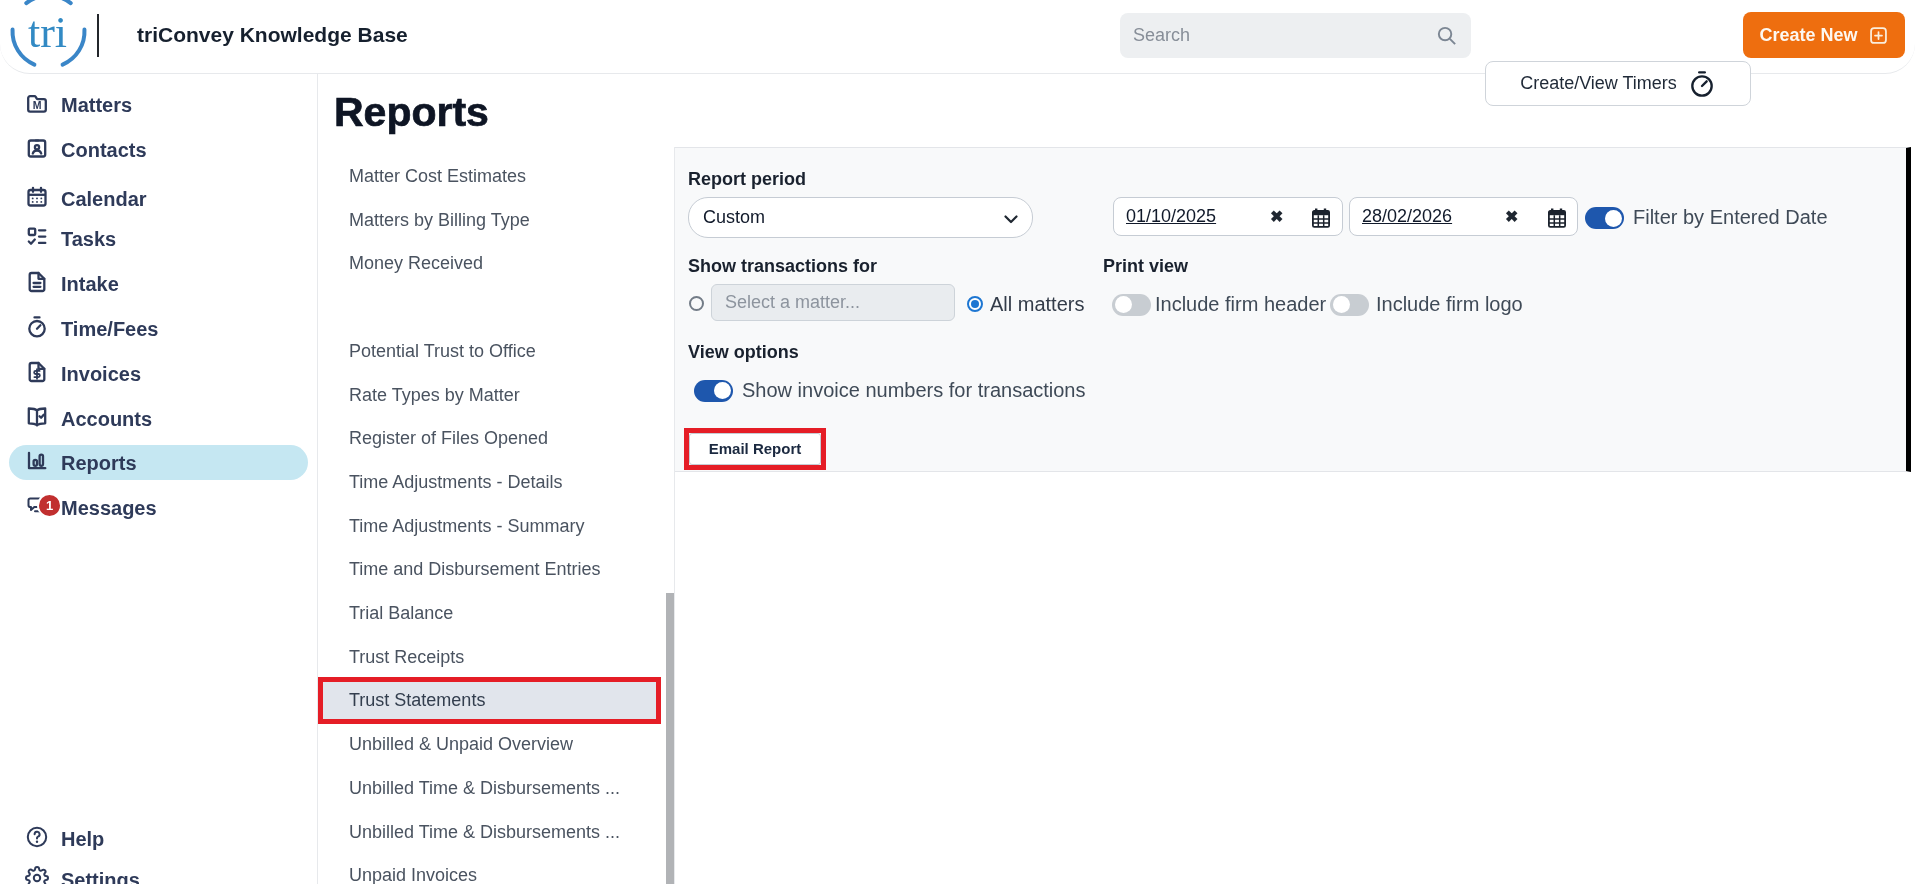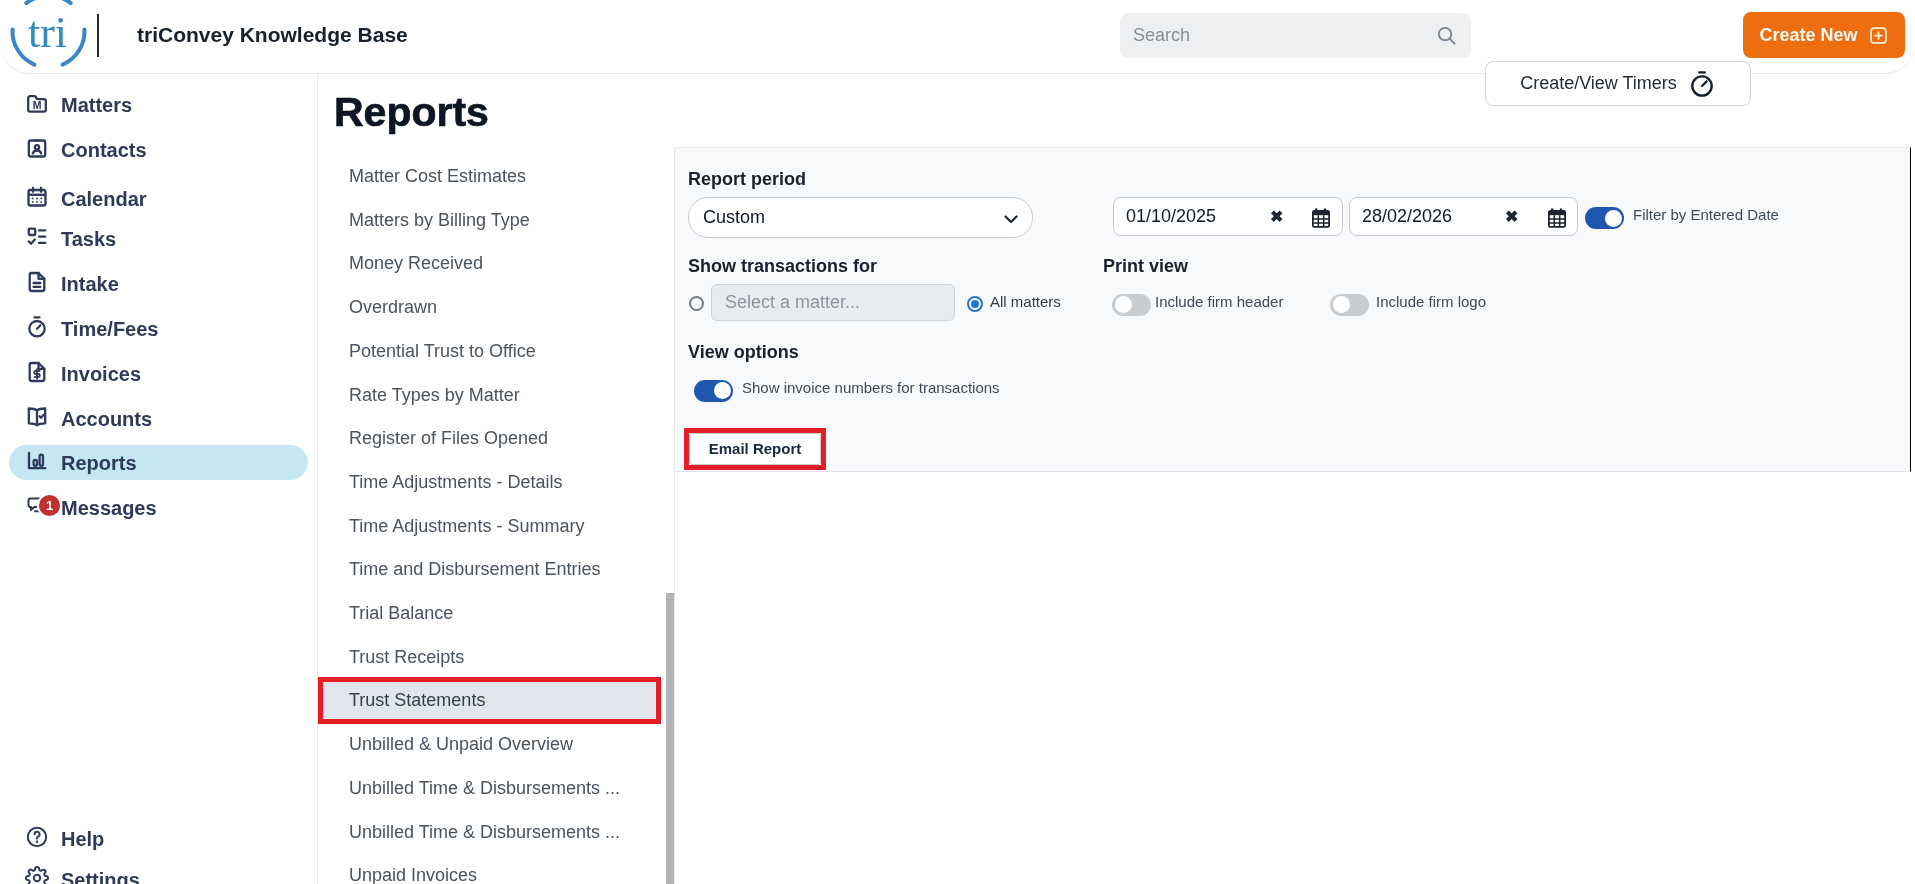--- a/index.html
+++ b/index.html
@@ -50,30 +50,30 @@
     font-size:18px; color:#4a5360; white-space:nowrap; }
   #sel-box { position:absolute; left:0px; top:530px; width:343px; height:47px;
     border:5px solid #e51d26; background:#e1e5ec; }
   #sel-box span { position:absolute; left:26px; top:0; height:36px; line-height:36px;
     font-size:18px; color:#333e4e; }
   #thumb { position:absolute; left:348px; top:446px; width:8px; height:291px; background:#b1b3b6; z-index:4; }
 
   
   #panel { position:absolute; left:675px; top:147px; width:1236px; height:325px;
     background:#f8f9fa; border-top:1px solid #e3e5e9; border-bottom:1px solid #e3e5e9;
-    border-right:1px solid #000000; }
+    border-right:5px solid #000000; }
   .blabel { position:absolute; font-size:18px; font-weight:bold; color:#19212e; }
-  .glabel { position:absolute; font-size:15px; color:#3f4a57; white-space:nowrap; }
+  .glabel { position:absolute; font-size:20px; color:#3f4a57; white-space:nowrap; }
   #sel-custom { position:absolute; left:13px; top:49px; width:345px; height:41px; background:#fff;
     border:1px solid #c6ccd4; border-radius:20px; }
   #sel-custom span { position:absolute; left:14px; top:0; line-height:39px; font-size:18px; color:#10192a; }
   #sel-custom svg { position:absolute; right:13px; top:13px; }
   .dateinp { position:absolute; top:49px; height:39px; background:#fff;
     border:1px solid #c6ccd4; border-radius:8px; }
-  .dateinp .dtx { position:absolute; left:12px; top:0; line-height:37px; font-size:18px; color:#10192a; }
+  .dateinp .dtx { position:absolute; left:12px; top:0; line-height:37px; font-size:18px; color:#10192a;text-decoration:underline; }
   .dateinp .x { position:absolute; top:0; line-height:37px; font-size:16px; font-weight:bold; color:#1f2731; }
   .dateinp svg { position:absolute; top:8px; }
   .tog { position:absolute; width:39px; height:22px; border-radius:11px; }
   .tog .knob { position:absolute; top:2.5px; width:17px; height:17px; border-radius:50%; background:#fff; }
   .tog.on { background:#1e57ad; } .tog.on .knob { right:2.5px; }
   .tog.off { background:#c8cdd2; } .tog.off .knob { left:2.5px; }
   #radio1 { position:absolute; left:14px; top:148px; width:15px; height:15px; border-radius:50%;
     border:2px solid #737c87; background:#f8f9fa; }
   #matter-inp { position:absolute; left:36px; top:136px; width:244px; height:37px;
     background:#e9ecef; border:1px solid #cdd3d9; border-radius:6px; }
@@ -229,21 +229,20 @@
     </div>
   </div>
 
   <div id="main-title">Reports</div>
 
   <div class="abs" style="left:318px; top:147px; width:357px; height:1px; background:#e3e5e9;"></div>
   <div id="listcol">
     <div class="li" style="top:17px">Matter Cost Estimates</div>
     <div class="li" style="top:60.7px">Matters by Billing Type</div>
     <div class="li" style="top:104.4px">Money Received</div>
-    <div class="li" style="top:148.1px">Overdrawn</div>
     <div class="li" style="top:191.8px">Potential Trust to Office</div>
     <div class="li" style="top:235.5px">Rate Types by Matter</div>
     <div class="li" style="top:279.2px">Register of Files Opened</div>
     <div class="li" style="top:322.9px">Time Adjustments - Details</div>
     <div class="li" style="top:366.6px">Time Adjustments - Summary</div>
     <div class="li" style="top:410.3px">Time and Disbursement Entries</div>
     <div class="li" style="top:454px">Trial Balance</div>
     <div class="li" style="top:497.7px">Trust Receipts</div>
     <div id="sel-box">
         <span>Trust Statements</span>

